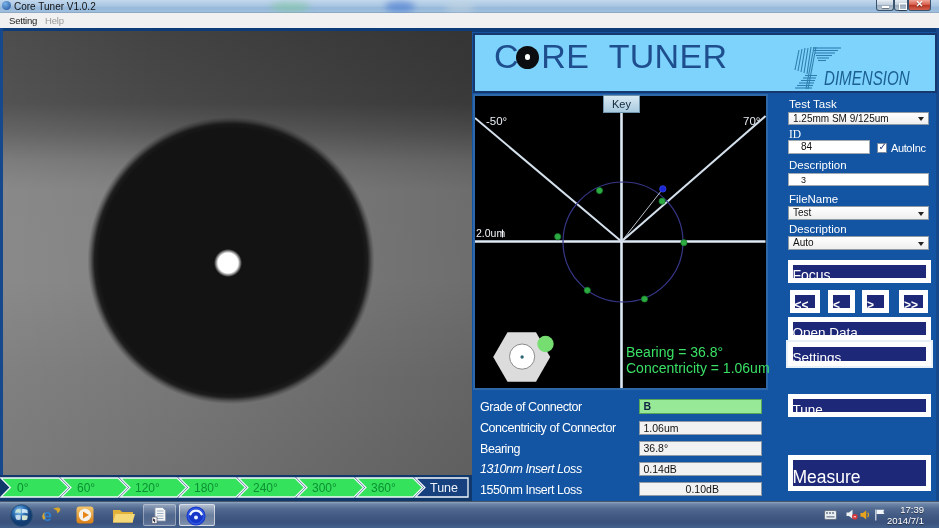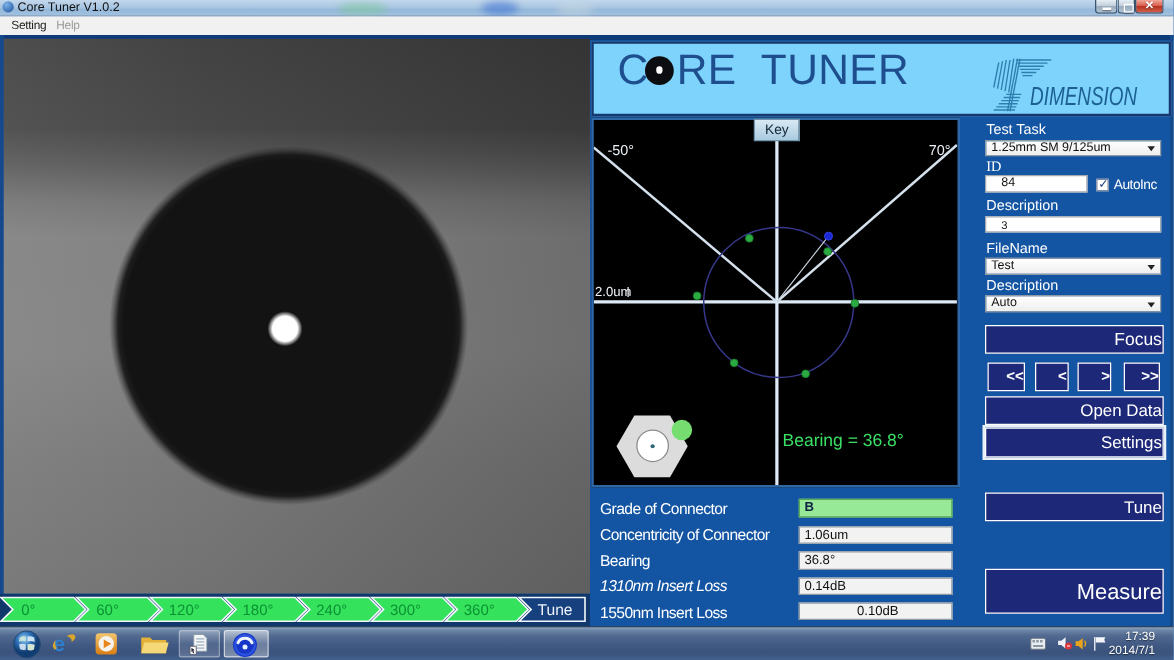--- a/index.html
+++ b/index.html
@@ -29,21 +29,21 @@
 
 #chart{left:473px;top:94px;width:294.5px;height:296px;background:#000;border:2px solid #2e68a8;box-sizing:border-box;}
 #key{left:603px;top:95px;width:37px;height:17.5px;background:linear-gradient(180deg,#d8e9f3,#a9cadf);border:1px solid #6f93ab;box-sizing:border-box;font-size:11px;color:#12263a;text-align:center;line-height:16px;}
 .deg{position:absolute;color:#e8eef5;font-size:11.5px;}
 #chtxt1,#chtxt2{position:absolute;color:#3ae065;font-size:14px;white-space:nowrap;}
 
 .rlabel{position:absolute;color:#fff;font-size:11.5px;white-space:nowrap;}
 .combo{position:absolute;left:788px;width:141px;height:13.5px;background:linear-gradient(180deg,#ffffff,#eeeeee);border:1px solid #8e9aa5;box-sizing:border-box;font-size:10px;color:#111;line-height:12px;padding-left:4px;}
 .combo .arr{position:absolute;right:4px;top:4.5px;width:0;height:0;border-left:3.5px solid transparent;border-right:3.5px solid transparent;border-top:4px solid #222;}
 .tinput{position:absolute;left:788px;background:#fff;border:1px solid #a0a8b0;box-sizing:border-box;font-size:10px;color:#111;line-height:12px;padding-left:12px;}
-.navybtn{position:absolute;background:#1e2878;border:1px solid #ffffff;box-sizing:border-box;color:#fff;text-align:right;}
+.navybtn{position:absolute;background:#1e2878;border:5px solid #ffffff;box-sizing:border-box;color:#fff;text-align:left;}
 
 .reslabel{position:absolute;left:480px;color:#fff;font-size:12.5px;letter-spacing:-0.45px;white-space:nowrap;}
 .resbox{position:absolute;left:638.5px;width:123.5px;height:14.5px;background:#f2f2f2;border:1px solid #909aa4;box-sizing:border-box;font-size:10.5px;color:#111;line-height:13px;padding-left:4px;}
 
 #chevbar{left:0;top:475px;width:472px;height:26px;background:#10386b;}
 
 #taskbar{left:0;top:501px;width:939px;height:27px;background:linear-gradient(180deg,#222e3c 0%,#8ba0bc 5%,#6d87a8 11%,#526a90 28%,#415a84 55%,#3a527c 78%,#43608c 100%);}
 .tbtn{position:absolute;top:3px;height:22px;border-radius:2px;border:1px solid rgba(255,255,255,.35);background:linear-gradient(180deg,rgba(255,255,255,.28),rgba(255,255,255,.08) 50%,rgba(255,255,255,.18));box-sizing:border-box;}
 #tray{position:absolute;right:15px;top:4px;color:#fff;font-size:9.5px;text-align:right;line-height:10.5px;text-shadow:0 1px 1px rgba(0,0,0,.5);}
 </style></head><body>
@@ -122,20 +122,21 @@
       </g>
       <circle cx="187.8" cy="92.9" r="3.2" fill="#1b28d8" stroke="#3442e0" stroke-width="0.8"></circle>
       <polygon points="75.2,261 61,285.7 32.5,285.7 18.2,261 32.5,236.3 61,236.3" fill="#dcdcdc"></polygon>
       <circle cx="47.1" cy="260.6" r="12.6" fill="#ffffff" stroke="#8a8a8a" stroke-width="1"></circle>
       <circle cx="47.1" cy="261" r="1.7" fill="#2e6878"></circle>
       <circle cx="70.5" cy="248" r="8.2" fill="#76dd70"></circle>
       <text x="1" y="140.5" fill="#f0f4f8" font-size="10.5" font-family="Liberation Sans">2.0um</text>
       <line x1="27.5" y1="133.5" x2="27.5" y2="141.5" stroke="#f0f4f8" stroke-width="1"></line>
     </svg>
     <div id="chtxt1" style="left:151px;top:248px;">Bearing = 36.8°</div>
+    <div id="chtxt2" style="left:151px;top:264px;">Concentricity = 1.06um</div>
     <div class="deg" style="left:11px;top:19px;">-50°</div>
     <div class="deg" style="left:268px;top:19px;">70°</div>
   </div>
   <div id="key" class="abs">Key</div>
 
   <div class="rlabel" style="left:789px;top:97.5px;">Test Task</div>
   <div class="combo" style="top:111.5px;">1.25mm SM 9/125um<span class="arr"></span></div>
   <div class="rlabel" style="left:789px;top:127.5px;font-family:Liberation Serif, serif;">ID</div>
   <div class="tinput" style="top:140px;width:82px;height:13.5px;">84</div>
   <div class="abs" style="left:877px;top:142.5px;width:10px;height:10px;background:#fff;border:1px solid #7a88a0;box-sizing:border-box;">

